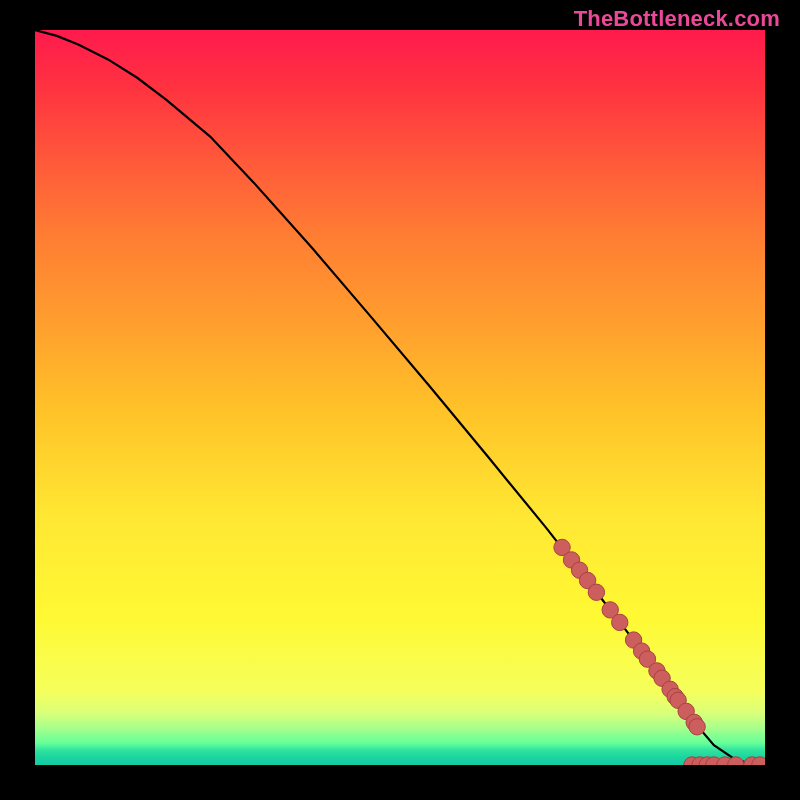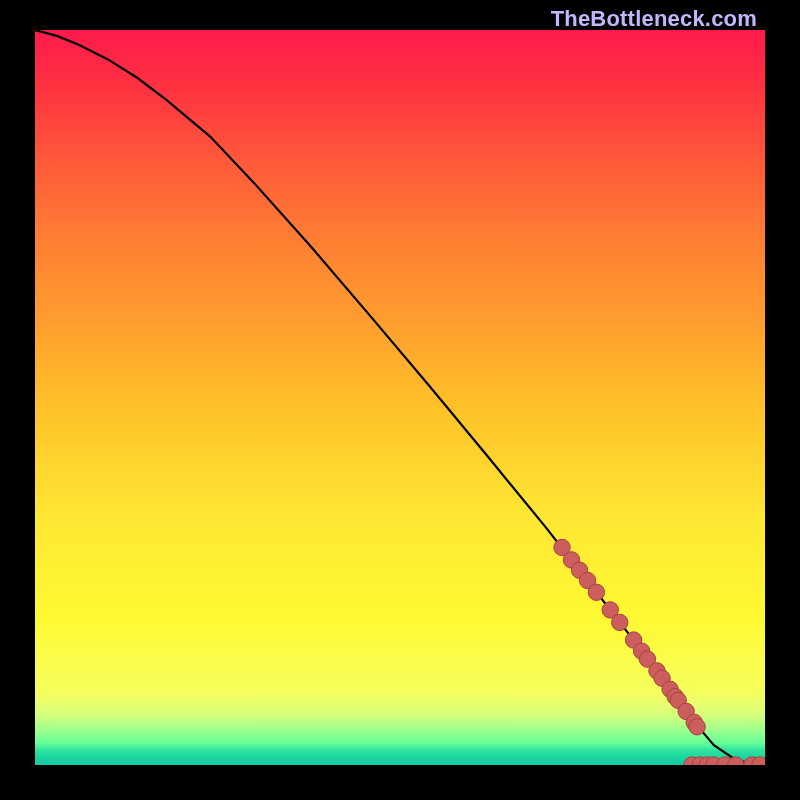--- a/index.html
+++ b/index.html
@@ -50,25 +50,25 @@
   .overlay {
     position: absolute;
     left: 0;
     top: 0;
     width: 100%;
     height: 100%;
   }
   .watermark {
     position: absolute;
     top: 6px;
-    right: 43px;
+    right: 20px;
     font-family: Arial, Helvetica, sans-serif;
     font-size: 22px;
     font-weight: 600;
-    color: #c4b5fd;
+    color: #ec4899;
     letter-spacing: 0.2px;
   }
 </style>
 </head>
 <body>
 
 <div class="stage">
 
   <div class="watermark">TheBottleneck.com</div>
 

